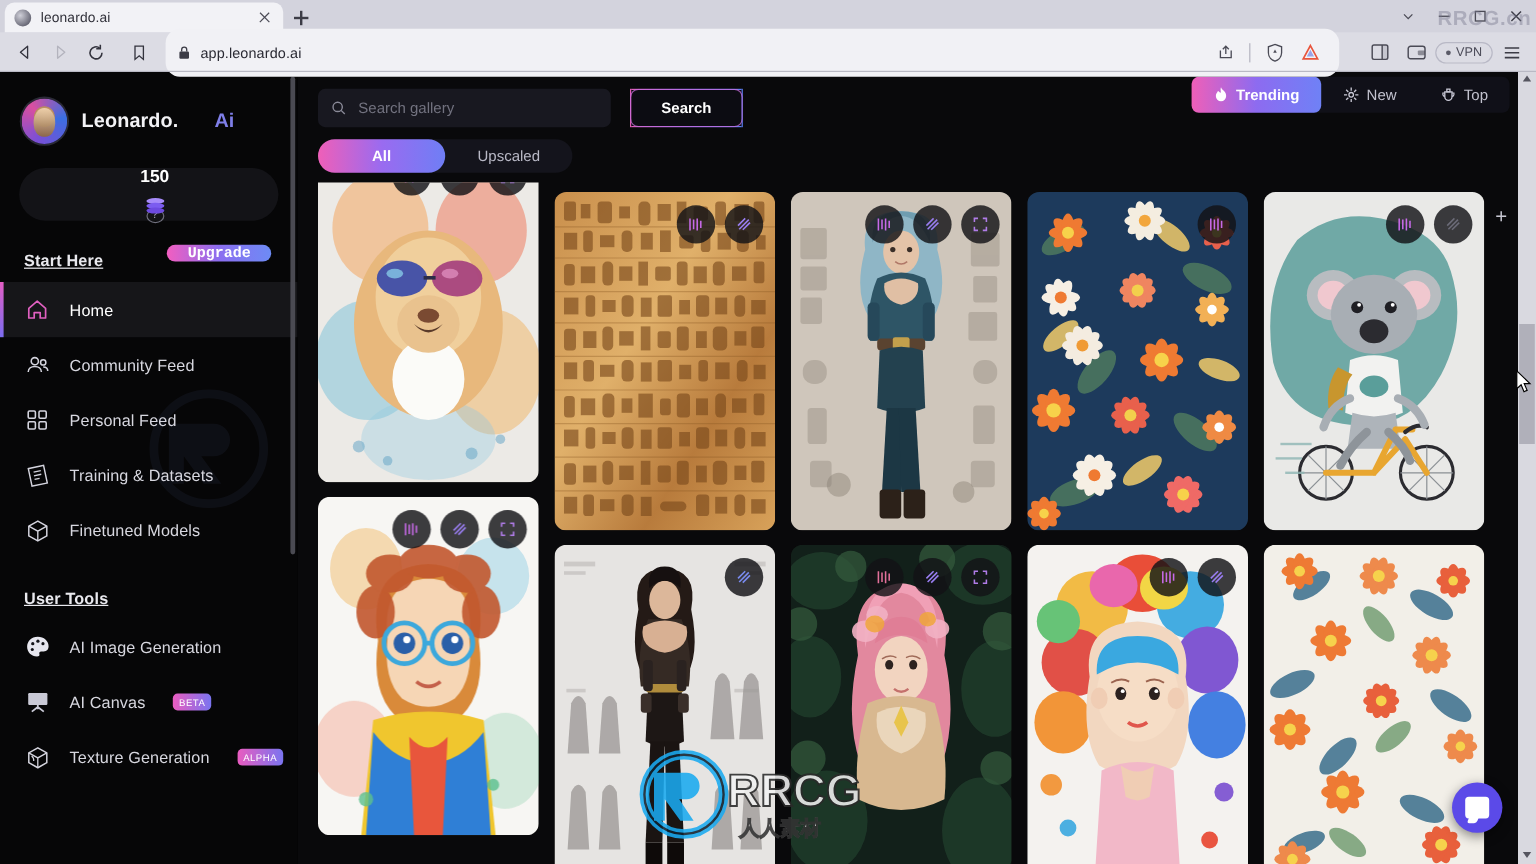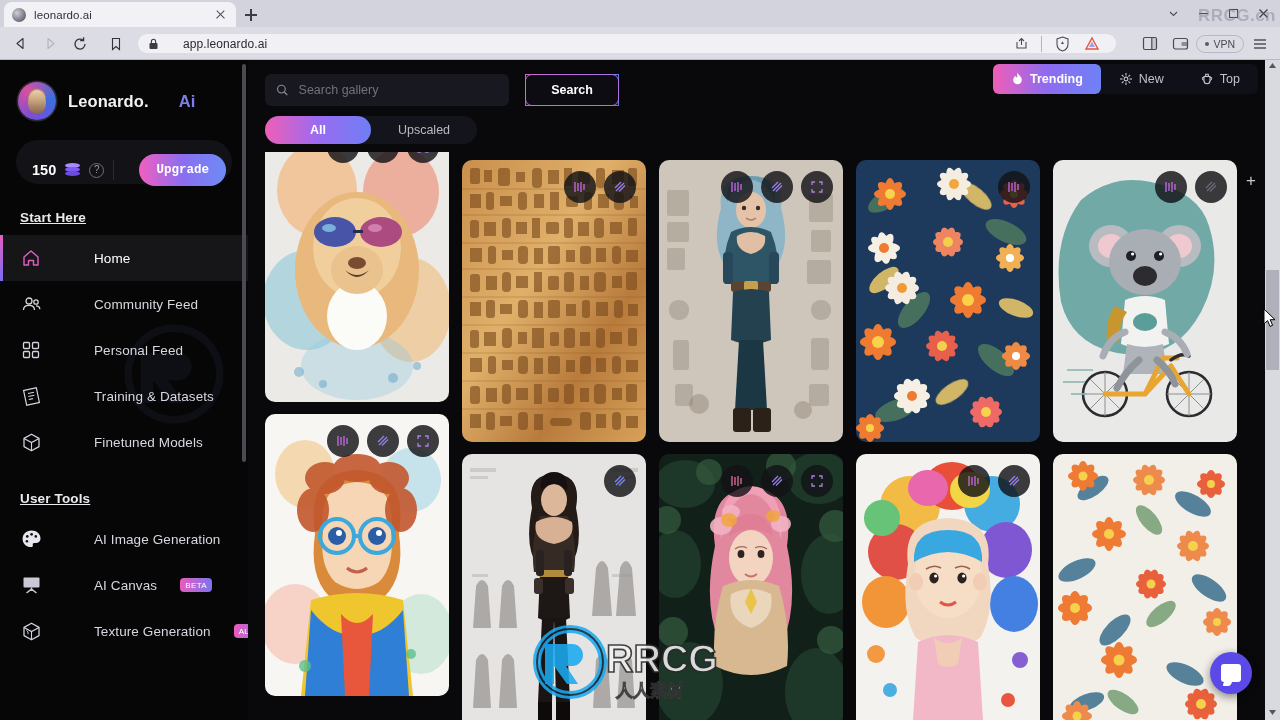--- a/index.html
+++ b/index.html
@@ -33,22 +33,22 @@
   .newtab:before{left:5px;top:10.2px;width:12px;height:1.6px;}
   .newtab:after{left:10.2px;top:5px;width:1.6px;height:12px;}
 
   .wctrls { position:absolute; right:2px; top:0; height:27px; display:flex; align-items:center; gap:0; z-index:60;}
   .wbtn { width:30px; height:26px; display:flex; align-items:center; justify-content:center; cursor:pointer; }
   .wbtn svg { display:block; }
 
   .navbar { position:relative; height:33px; background:#dcdce4; display:flex; align-items:center; padding:0 6px; gap:2px;}
   .nbtn { width:28px; height:26px; display:flex; align-items:center; justify-content:center; border-radius:4px; cursor:pointer; }
   .omnibox {
-    flex:1; height:19px; background:#f1f1f5; border-radius:12px;
-    display:flex; align-items:center; padding:0 10px; gap:24px; margin-left:6px; margin-right:4px;
+    flex:1; height:40px; background:#f1f1f5; border-radius:12px;
+    display:flex; align-items:center; padding:0 10px; gap:8px; margin-left:6px; margin-right:4px;
   }
   .omni-url { font-size:12px; color:#2a2a33; letter-spacing:.1px;}
   .omni-right { display:flex; align-items:center; gap:2px; margin-left:auto;}
   .divider-v { width:1px; height:16px; background:#b4b4c0; margin:0 4px;}
   .vpn-pill { display:flex; align-items:center; gap:4px; height:18px; padding:0 8px;
      border:1px solid #b9b9c6; border-radius:9px; font-size:10.5px; color:#4b4b58; }
   .vpn-dot { width:4px;height:4px;border-radius:50%;background:#5a5a67; }
   .chrome-bottom-line { position:absolute; left:0; bottom:0; width:1280px; height:1px; background:#b9b9c4;}
 
   
@@ -66,42 +66,42 @@
        radial-gradient(circle at 50% 40%, #e8c7a0 0%, #b88b5f 28%, transparent 30%),
        conic-gradient(from 200deg, #7a4fd6, #d94fa0, #3b6ee0, #7a4fd6);
      position:relative; flex:0 0 auto; box-shadow:0 0 0 1.5px #2a2a36;}
   .brand-logo:after{content:"";position:absolute;left:10px;top:8px;width:18px;height:24px;border-radius:50% 50% 45% 45%;
      background:linear-gradient(#f0d2ad,#8d6742);opacity:.95;}
   .brand-name { font-size:16.5px; font-weight:600; color:#f2f2f5; letter-spacing:.1px;}
   .brand-name .ai { color:#7f7fe8;margin-left:30px; }
 
   .credits {
     margin:20px 16px 0 16px; height:44px; background:#131317; border-radius:22px;
-    display:flex; align-items:center; padding:16px 6px 0 16px; gap:9px;
+    display:flex; align-items:center; padding:0 6px 0 16px; gap:9px;flex-direction:column;
   }
   .credits-num { font-size:14.5px; font-weight:700; color:#fff; }
   .coin { width:15px;height:15px; position:relative; }
   .coin i { position:absolute; left:0; width:15px; height:5px; border-radius:50%; background:#8b5cf6; }
   .coin i:nth-child(1){top:0px;background:#a78bfa;}
   .coin i:nth-child(2){top:4px;background:#7c5cf0;}
   .coin i:nth-child(3){top:8px;background:#6d4ae0;}
   .qmark { width:15px;height:15px;border-radius:50%;border:1.3px solid #6e6e7c; color:#9a9aa8;
      font-size:10px; display:flex;align-items:center;justify-content:center; line-height:1;}
   .cred-div { width:1px; height:20px; background:#2c2c34; }
   .upgrade { margin-left:auto; height:32px; padding:0 17px; border-radius:16px; border:none; cursor:pointer;
      background:linear-gradient(90deg,#f25ec0,#8b6ef0,#6d8bf5); color:#fff; font-size:12.5px; font-weight:700;
      font-family:Liberation Mono, monospace;}
 
   .sb-section { font-size:13.5px; color:#e9e9ee; font-weight:600; padding:26px 0 10px 20px; letter-spacing:.15px;text-decoration:underline;}
   .sb-item { position:relative; display:flex; align-items:center; gap:16px; height:46px; padding-left:20px; cursor:pointer; }
   .sb-item.active { background:#161619; }
   .sb-item.active:before { content:""; position:absolute; left:0; top:0; width:3px; height:46px;
       background:linear-gradient(#e45ec4,#7b6cf0); }
   .sb-ico { width:22px; height:22px; flex:0 0 auto; display:flex; align-items:center; justify-content:center; }
-  .sb-label { font-size:13.5px; color:#d7d7df; letter-spacing:.1px; white-space:nowrap;margin-left:36px;}
+  .sb-label { font-size:13.5px; color:#d7d7df; letter-spacing:.1px; white-space:nowrap;}
   .sb-item.active .sb-label { color:#fff; }
   .tagpill { font-size:8px; font-weight:400; color:#fff; padding:2.5px 5px; border-radius:4px;
      background:linear-gradient(90deg,#e95cc0,#7a74f0); letter-spacing:.4px; margin-left:7px; }
   .sb-scrollbar { position:absolute; right:2px; top:4px; width:4px; height:398px; border-radius:2px; background:#4a4a52; z-index:30;}
   .sb-watermark { position:absolute; left:122px; top:262px; width:104px; height:104px; opacity:.055; pointer-events:none;}
 
   
   .main { position:absolute; left:248px; top:60px; width:1032px; height:660px; background:#09090b; overflow:hidden;}
   .toolbar { position:relative; height:92px; }
   .search-wrap { position:absolute; left:17px; top:14px; width:244px; height:32px; background:#181820;

